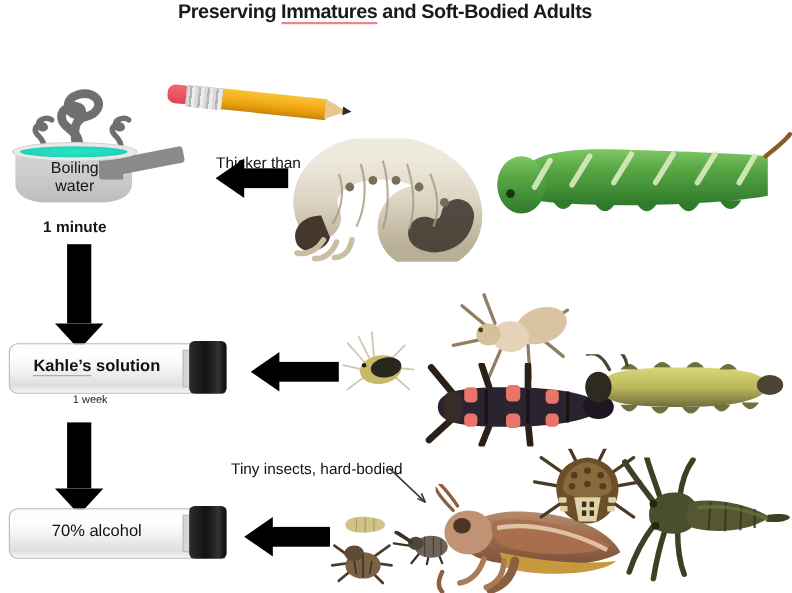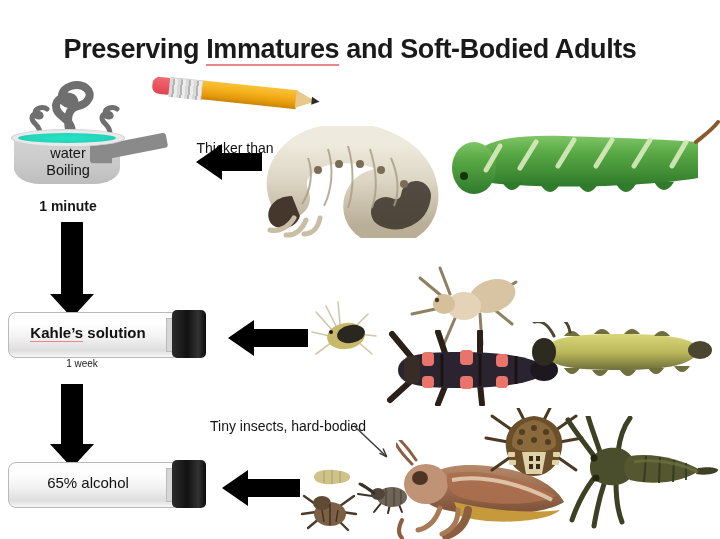--- a/index.html
+++ b/index.html
@@ -12,24 +12,24 @@
     height: 539px;
     position: relative;
     overflow: hidden;
     font-family: "Liberation Sans", sans-serif;
     color: #1a1a1a;
   }
 
   
   #title {
     position: absolute;
-    left: 0; top: 34px;
+    left: 0; top: 0;
     width: 700px;
     text-align: center;
-    font-size: 27px;
+    font-size: 18px;
     font-weight: bold;
     letter-spacing: -0.4px;
     white-space: nowrap;
   }
   #title .spell {
     position: relative;
     display: inline-block;
   }
   #title .spell::after {
     content: "";
@@ -246,22 +246,22 @@
       <path d="M60 58 C 60 40, 44 42, 44 30 C 44 20, 60 18, 62 24 C 64 30, 50 30, 50 20 C 50 10, 66 6, 74 12 C 82 18, 76 28, 66 30 C 56 32, 54 42, 58 58" stroke-width="8"></path>
       <path d="M28 58 C 28 48, 20 48, 20 42 C 20 37, 28 36, 29 39 C 30 42, 23 42, 23 37 C 23 32, 31 30, 35 33" stroke-width="5"></path>
       <path d="M98 58 C 98 48, 90 48, 90 42 C 90 37, 98 36, 99 39 C 100 42, 93 42, 93 37 C 93 32, 101 30, 105 33" stroke-width="5"></path>
     </g>
   </svg>
   <div class="pot-body"></div>
   <div class="pot-handle"></div>
   <div class="pot-rim"></div>
   <div class="pot-water"></div>
   <div id="pot-label">
+    <div>Boiling</div>
     <div>water</div>
-    <div>Boiling</div>
   </div>
 </div>
 
 <div id="time-1">1 minute</div>
 
 <div class="down-arrow" style="left:50px; top:222px; width:44px; height:96px;">
   <div class="shaft" style="height:72px;"></div>
   <div class="head" style="top:72px;"></div>
 </div>
 
@@ -453,21 +453,21 @@
     <path d="M30 14 C 24 2, 18 -2, 10 0"></path>
     <path d="M46 10 C 44 -2, 36 -6, 28 -4"></path>
   </g>
   <ellipse cx="176" cy="28" rx="12" ry="9" fill="#4a4632"></ellipse>
 </svg>
 
 <div class="vial" style="left:8px; top:462px; width:200px; height:48px;">
   <div class="glass"></div>
   <div class="neck"></div>
   <div class="cap"></div>
-  <div class="vial-text">65% alcohol</div>
+  <div class="vial-text">70% alcohol</div>
 </div>
 
 <div class="question" style="left:182px; top:418px; width:212px;">
   <div>Tiny insects, hard-bodied</div>
 </div>
 
 <svg id="pointer-line" width="48" height="44" viewBox="0 0 48 44">
   <path d="M2 2 L 38 36" stroke="#3a3a3a" stroke-width="1.6" fill="none"></path>
   <path d="M38 36 L 30 32 M38 36 L 34 27" stroke="#3a3a3a" stroke-width="1.6" fill="none"></path>
 </svg>

